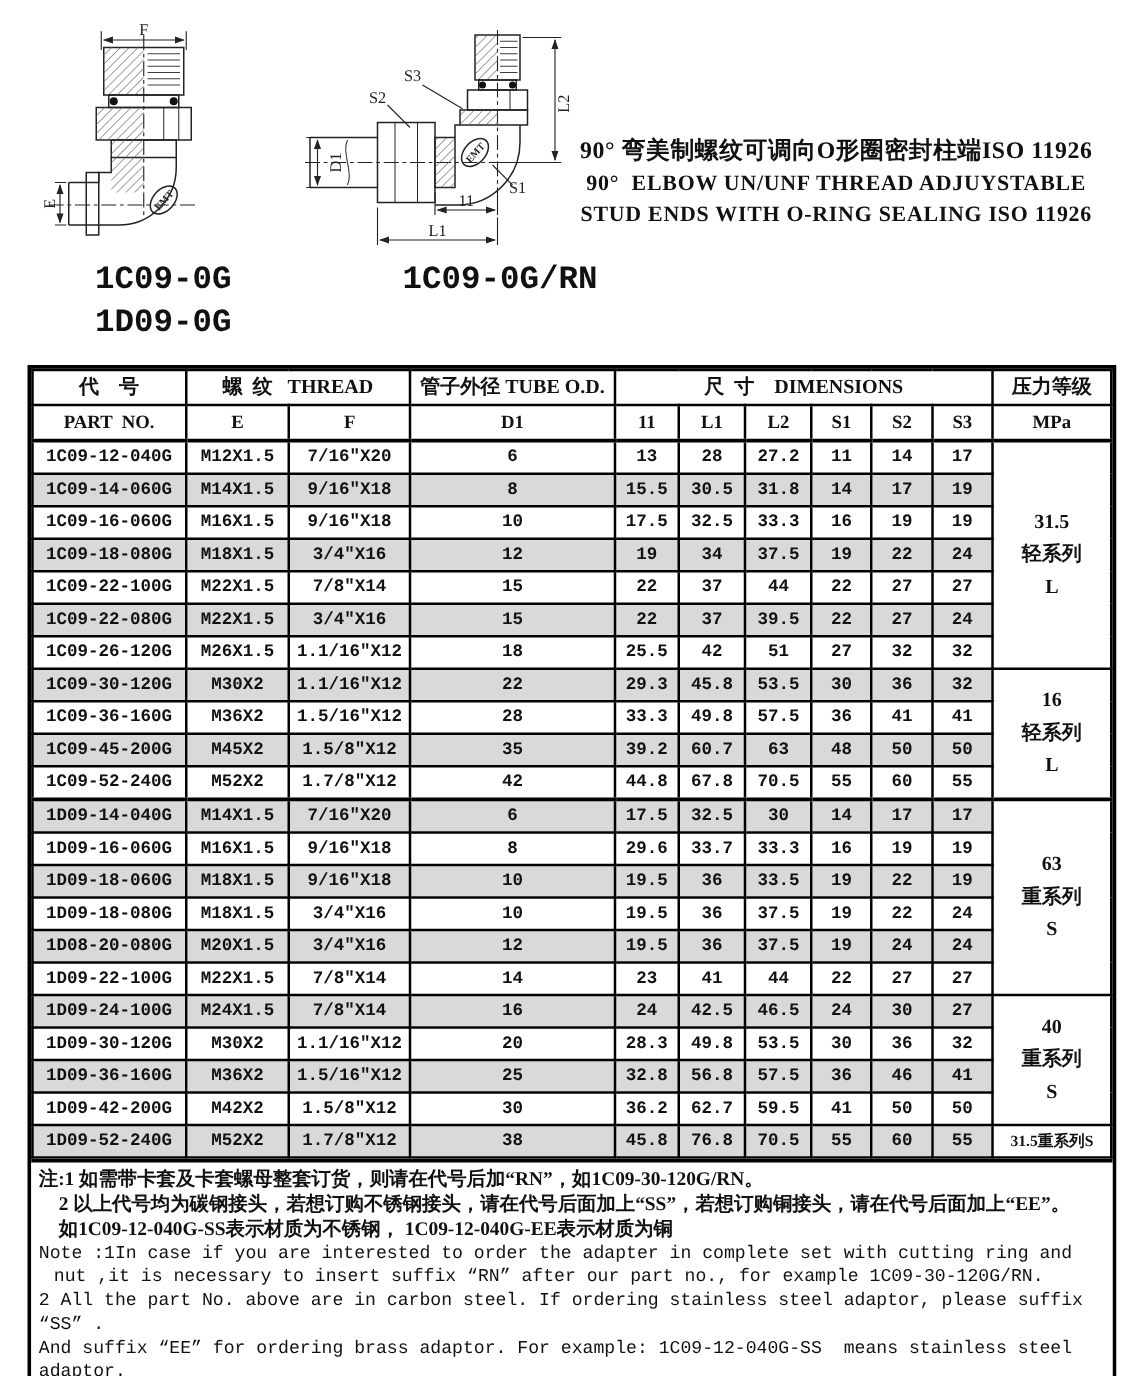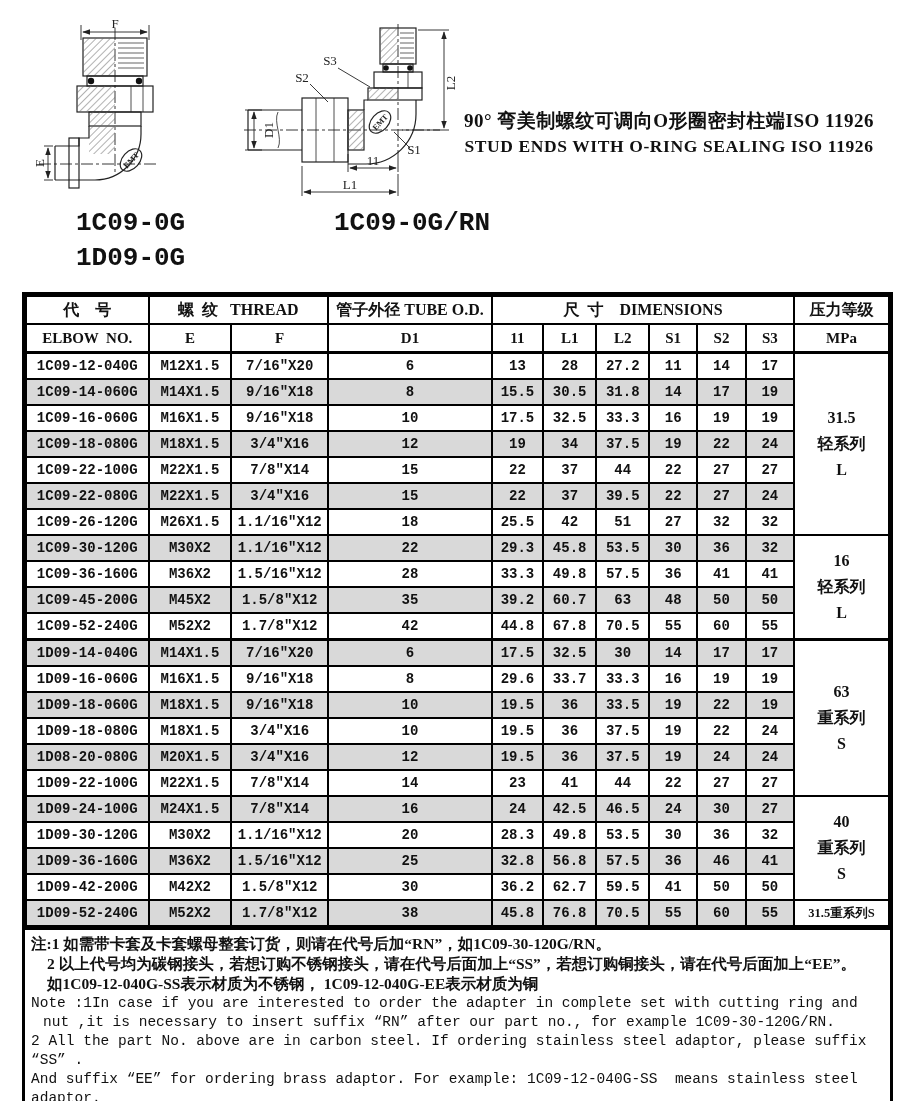--- a/index.html
+++ b/index.html
@@ -10,21 +10,21 @@
   
   .title-block{left:443px;top:108px;width:452px;text-align:center;}
   .title-cn{font-size:19px;font-weight:700;white-space:pre;letter-spacing:.5px;line-height:26px;}
   .title-en{font-size:17.5px;font-weight:700;white-space:pre;letter-spacing:.6px;line-height:25px;
             font-family:"Liberation Serif",serif;}
 
   
   .models{top:206px;font-family:"Liberation Mono",monospace;font-weight:700;
           font-size:26px;line-height:35px;letter-spacing:0px;}
   .models.col1{left:76px;}
-  .models.col2{left:334px;text-align:center;}
+  .models.col2{left:322px;text-align:center;}
 
   
   .sheet{left:22px;top:292px;width:871px;border:3px solid #000;box-sizing:border-box;background:#fff;}
   table{border-collapse:collapse;width:100%;table-layout:fixed;}
   th,td{border:2px solid #000;text-align:center;vertical-align:middle;
         padding:0 1px;overflow:hidden;white-space:pre;}
   thead th{font-size:16px;font-weight:700;height:26px;line-height:26px;font-family:"Liberation Serif",serif;}
   thead tr.h2 th{font-size:15px;border-bottom:3px solid #000;}
   tbody td{font-family:"Liberation Mono",monospace;font-weight:700;font-size:14px;
            height:24px;line-height:24px;}
@@ -162,20 +162,21 @@
     <text class="dimtxt" x="30" y="111" text-anchor="middle" transform="rotate(-90 30 108)">D1</text>
     <text class="dimtxt" x="209" y="61" text-anchor="middle" transform="rotate(-90 212 58)">L2</text>
     <text class="dimtxt" x="133" y="143" text-anchor="middle">11</text>
     <text class="dimtxt" x="110" y="167" text-anchor="middle">L1</text>
     <text class="logotxt" x="140" y="103" text-anchor="middle" transform="rotate(-48 140 100)">EMT</text>
   </svg>
 </div>
 
 <div class="abs title-block">
   <div class="title-cn">90° 弯美制螺纹可调向O形圈密封柱端ISO 11926</div>
+  <div class="title-en">90°  ELBOW UN/UNF THREAD ADJUYSTABLE</div>
   <div class="title-en">STUD ENDS WITH O-RING SEALING ISO 11926</div>
 </div>
 
 <div class="abs models col1">
   <div>1C09-0G</div>
   <div>1D09-0G</div>
 </div>
 <div class="abs models col2">
   <div>1C09-0G/RN</div>
 </div>
@@ -197,21 +198,21 @@
     </colgroup>
     <thead>
       <tr class="h1">
         <th>代    号</th>
         <th colspan="2">螺  纹   THREAD</th>
         <th>管子外径 TUBE O.D.</th>
         <th colspan="6">尺  寸    DIMENSIONS</th>
         <th>压力等级</th>
       </tr>
       <tr class="h2">
-        <th>ELBOW  NO.</th>
+        <th>PART  NO.</th>
         <th>E</th>
         <th>F</th>
         <th>D1</th>
         <th>11</th>
         <th>L1</th>
         <th>L2</th>
         <th>S1</th>
         <th>S2</th>
         <th>S3</th>
         <th>MPa</th>

